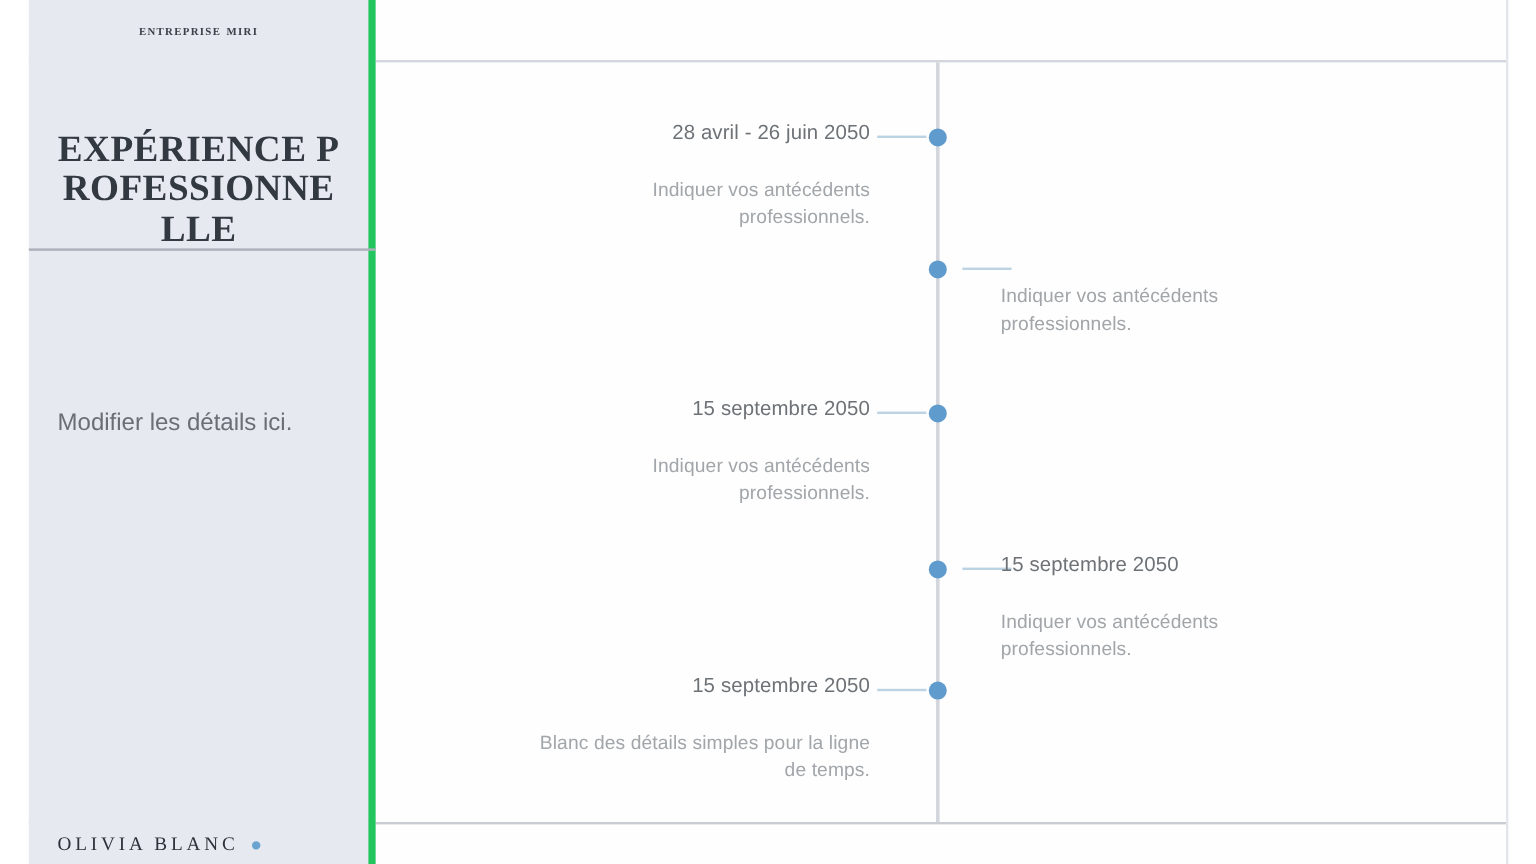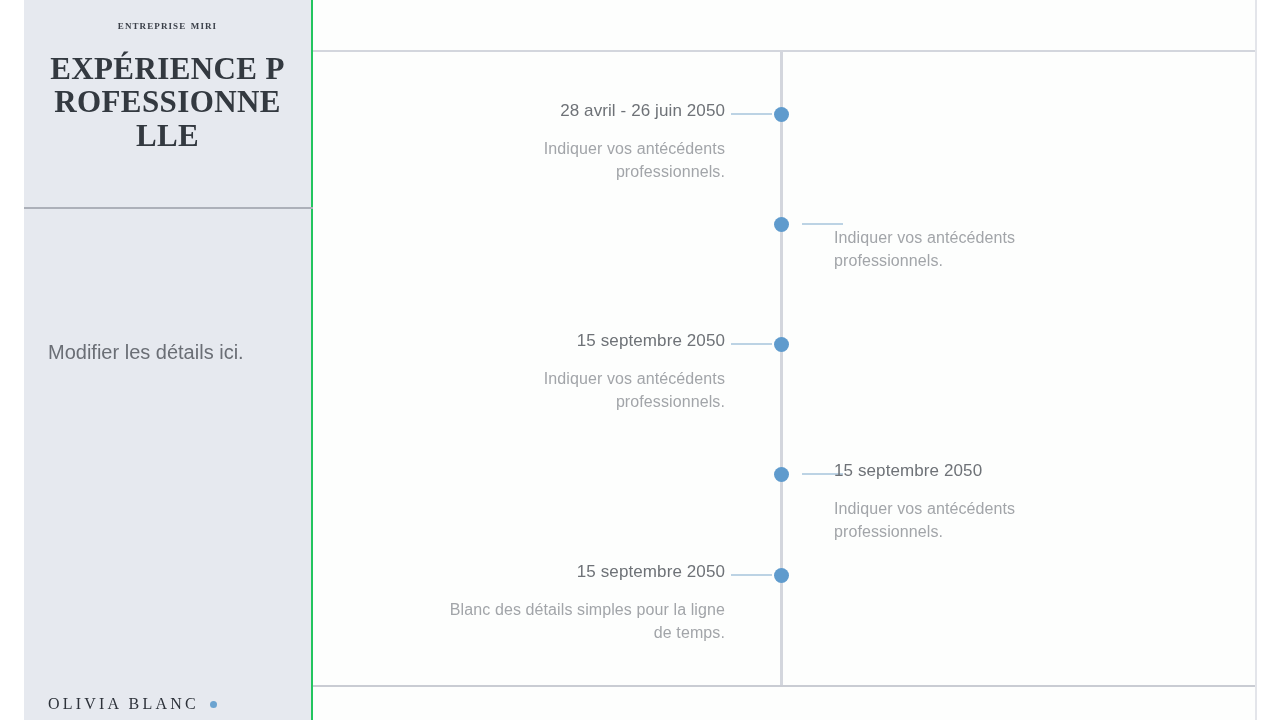--- a/index.html
+++ b/index.html
@@ -60,21 +60,21 @@
   }
 
   
   .sidebar {
     position: absolute;
     left: 24px;
     top: 0px;
     width: 289px;
     height: 720px;
     background: #e6e9ef;
-    border-right: 2px solid #22c55e;
+    border-right: 6px solid #22c55e;
     box-sizing: border-box;
   }
 
   .sidebar-head {
     position: absolute;
     left: 0;
     top: 0;
     width: 100%;
     height: 50px;
     display: flex;
@@ -92,21 +92,21 @@
     font-weight: 600;
   }
 
   .sidebar-title-block {
     position: absolute;
     left: 0;
     top: 52px;
     width: 100%;
     height: 155px;
     display: flex;
-    align-items: flex-start;
+    align-items: flex-end;
     justify-content: center;
     padding: 0 22px;
     box-sizing: border-box;
   }
 
   .section-title {
     font-family: "Liberation Serif", serif;
     font-weight: 700;
     font-size: 31px;
     line-height: 1.08;
@@ -226,21 +226,21 @@
     font-size: 17px;
     color: #6e7277;
     line-height: 21px;
     letter-spacing: 0.1px;
   }
 
   .tl-desc {
     font-size: 16px;
     color: #a2a5a9;
     line-height: 23px;
-    margin-top: 16px;
+    margin-top: 26px;
     letter-spacing: 0.1px;
   }
 </style>
 </head>
 <body>
 
 <div id="canvas">
 
   <div class="page"></div>
 

